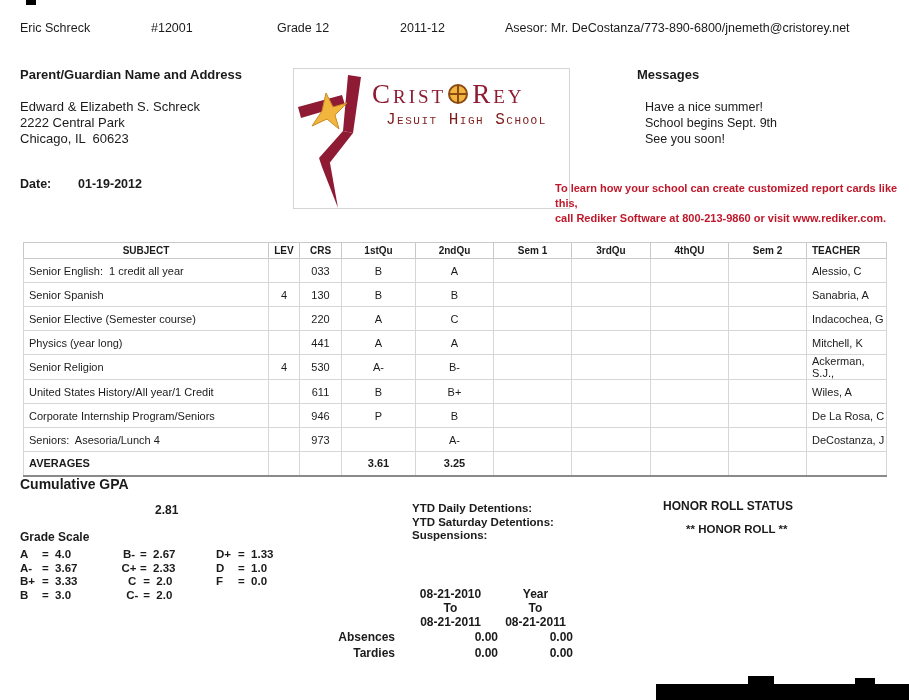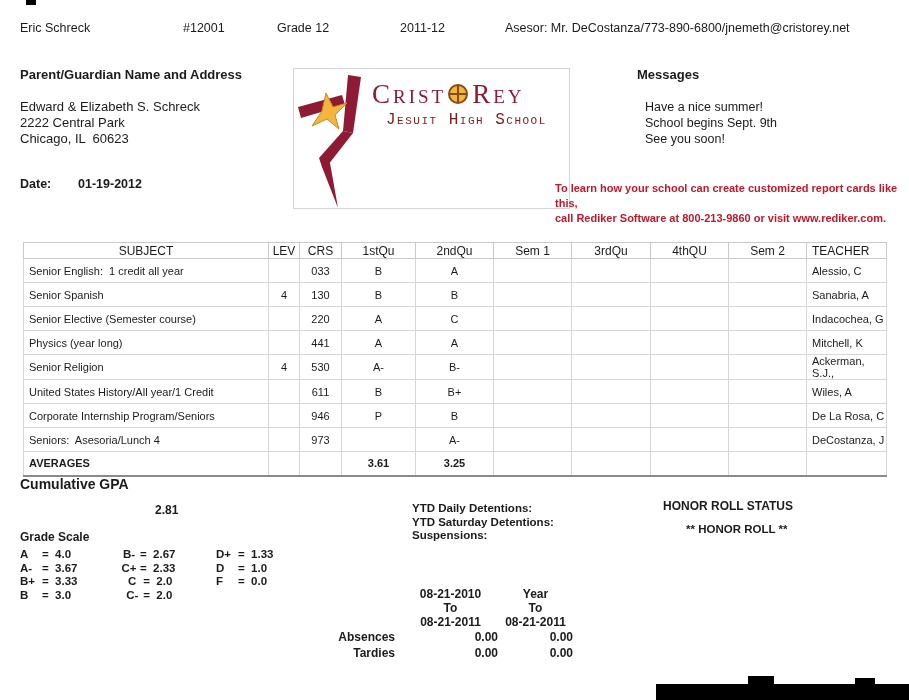--- a/index.html
+++ b/index.html
@@ -37,21 +37,21 @@
 
   
   #messages-heading { left:637px; top:67px; font-size:13px; }
   #messages-lines { left:645px; top:99px; font-size:12.5px; line-height:16px; }
 
   
   #promo { left:555px; top:181px; width:352px; font-size:11px; font-weight:bold; color:#c0182b; line-height:15px; }
 
   
   #grades-table { position:absolute; left:23px; top:242px; width:863px; border-collapse:collapse; table-layout:fixed; border:1px solid #9a9a9a; border-bottom:2px solid #8a8a8a; }
-  #grades-table th { font-size:12px; font-weight:normal; height:16px; border:1px solid #c9c9c9; text-align:center; }
+  #grades-table th { font-size:10px; font-weight:bold; height:16px; border:1px solid #c9c9c9; text-align:center; }
   #grades-table th.h-left { text-align:left; padding-left:5px; }
   #grades-table td { font-size:11px; height:24px; border:1px solid #d6d6d6; text-align:center; overflow:hidden; }
   #grades-table td.c-left { text-align:left; padding-left:5px; }
   #grades-table tr.avg-row td { border-top:1px solid #9a9a9a; font-weight:bold; }
 
   
   #gpa-label { left:20px; top:476px; font-size:14px; }
   #gpa-value { left:155px; top:503px; font-size:12px; }
   #scale-label { left:20px; top:530px; font-size:12px; }
   .scale-col { top:548px; font-size:11.5px; font-weight:bold; line-height:13.5px; }
@@ -73,21 +73,21 @@
   .artifact { background:#000; }
 </style>
 </head>
 <body>
 
 <div id="page">
 
   <div class="abs artifact" style="left:26px; top:0; width:10px; height:5px;"></div>
 
   <span class="abs hdr" style="left:20px">Eric Schreck</span>
-  <span class="abs hdr" style="left:183px">#12001</span>
+  <span class="abs hdr" style="left:151px">#12001</span>
   <span class="abs hdr" style="left:277px">Grade 12</span>
   <span class="abs hdr" style="left:400px">2011-12</span>
   <span class="abs hdr" style="left:505px">Asesor: Mr. DeCostanza/773-890-6800/jnemeth@cristorey.net</span>
 
   <div id="parent-heading" class="abs b">Parent/Guardian Name and Address</div>
   <div id="parent-address" class="abs">
     <div class="pre">Edward &amp; Elizabeth S. Schreck</div>
     <div class="pre">2222 Central Park</div>
     <div class="pre">Chicago, IL  60623</div>
   </div>

